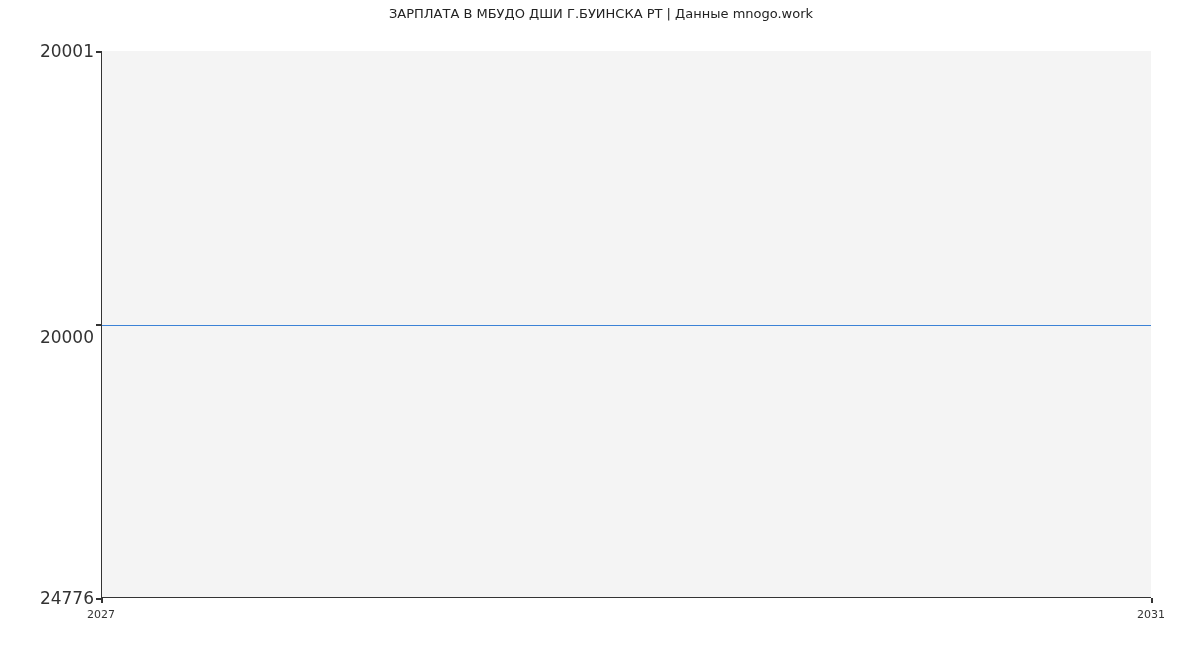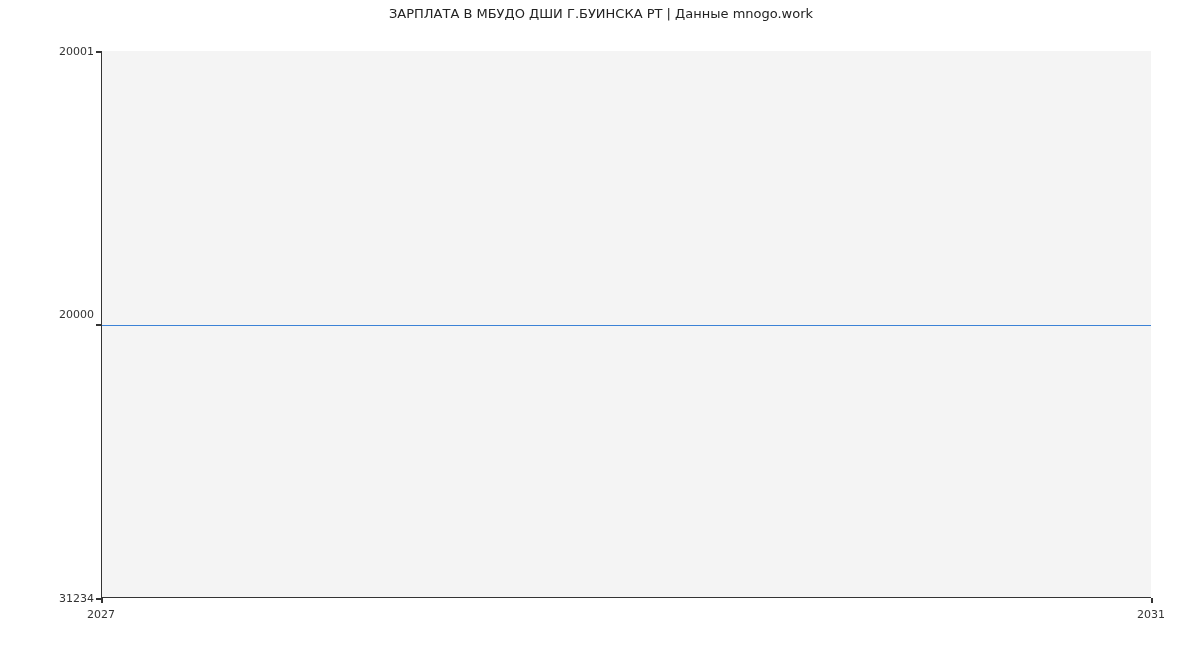--- a/index.html
+++ b/index.html
@@ -40,21 +40,21 @@
     .data-line {
       position: absolute;
       left: 0;
       width: 100%;
       height: 0;
       border-top: 1.5px solid #3b82d6;
     }
     .y-tick-label {
       position: absolute;
       right: 1106px;
-      font-size: 11px;
+      font-size: 17px;
       color: #333;
       transform: translateY(-50%);
       text-align: right;
     }
     .y-tick-mark {
       position: absolute;
       left: 95px;
       width: 5px;
       height: 1px;
       background: #333;
@@ -76,24 +76,24 @@
   </style>
 </head>
 <body>
 
 <div class="chart-container">
   <div class="title">ЗАРПЛАТА В МБУДО ДШИ Г.БУИНСКА РТ | Данные mnogo.work</div>
 
   <div class="y-tick-label" style="top:50px">20001</div>
   <div class="y-tick-mark" style="top:50px"></div>
 
-  <div class="y-tick-label" style="top:313px">20000</div>
+  <div class="y-tick-label" style="top:336px">20000</div>
   <div class="y-tick-mark" style="top:323px"></div>
 
-  <div class="y-tick-label" style="top:597px">31234</div>
+  <div class="y-tick-label" style="top:597px">24776</div>
   <div class="y-tick-mark" style="top:597px"></div>
 
   <div class="x-tick-label" style="left:100px">2027</div>
   <div class="x-tick-mark" style="left:100px"></div>
 
   <div class="x-tick-label" style="left:1150px">2031</div>
   <div class="x-tick-mark" style="left:1150px"></div>
 
   <div class="plot-area">
     <div class="data-line" id="series-line" style="top: 273.5px; border-top-color: rgb(59, 130, 214);"></div>

